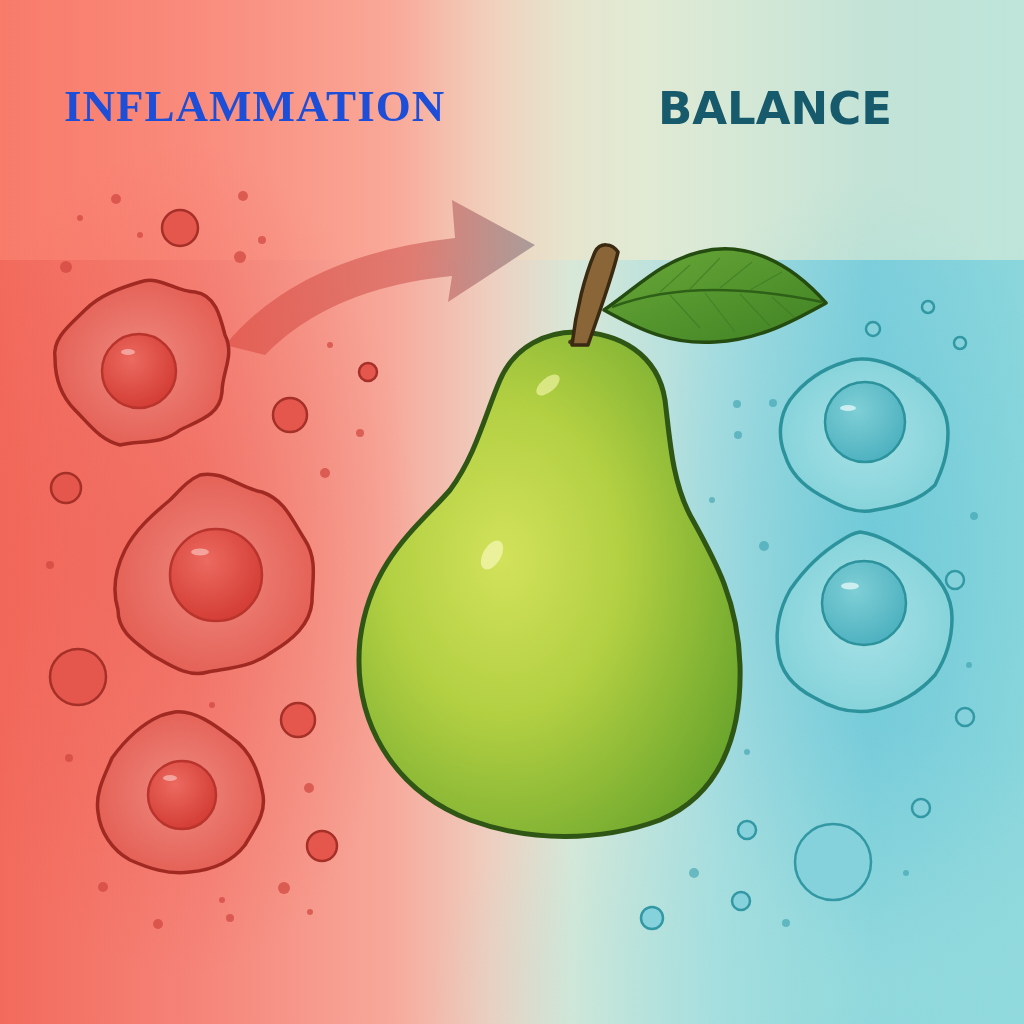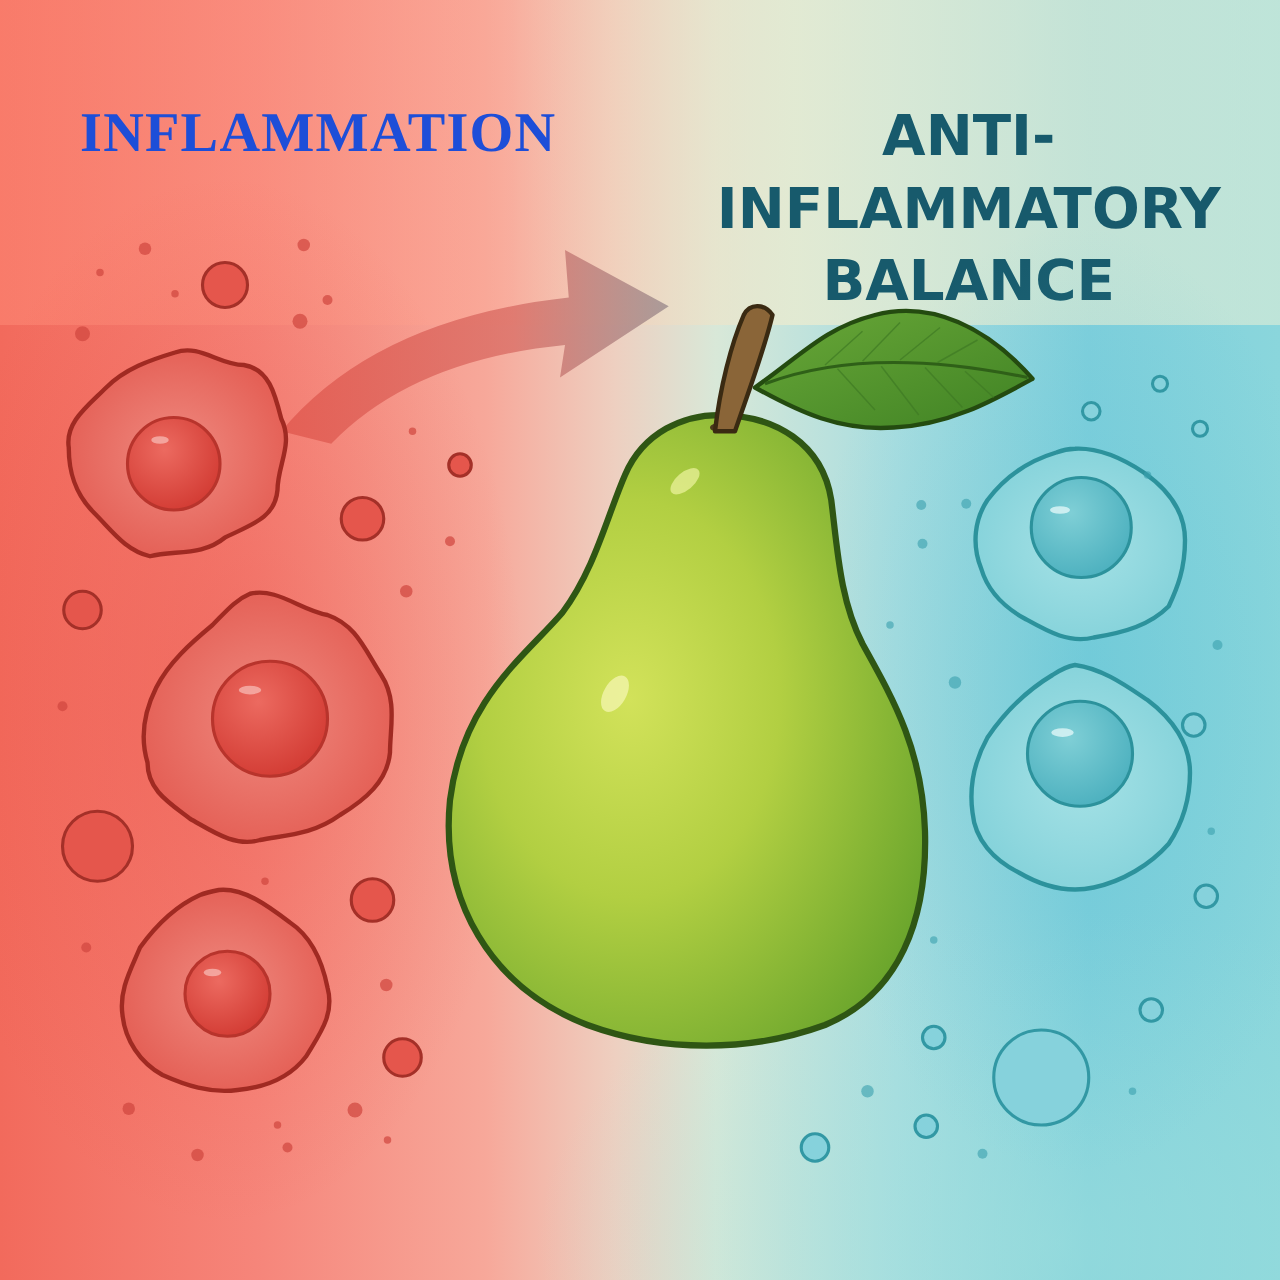--- a/index.html
+++ b/index.html
@@ -21,21 +21,20 @@
 </style>
 </head>
 <body>
 
 <div class="bg"></div>
 <div class="bg-top"></div>
 <div class="bg-bottom-right"></div>
 
 <div class="title-left">INFLAMMATION</div>
 <div class="title-right">
-  <div>ANTI-INFLAMMATORY</div>
   <div>BALANCE</div>
 </div>
 
 <svg class="art" width="1024" height="1024" viewBox="0 0 1024 1024" xmlns="http://www.w3.org/2000/svg">
   <defs>
     <radialGradient id="redCell" cx="50%" cy="50%" r="55%">
       <stop offset="0%" stop-color="#ef8a80"></stop>
       <stop offset="100%" stop-color="#e45e54"></stop>
     </radialGradient>
     <radialGradient id="redNuc" cx="40%" cy="35%" r="65%">

